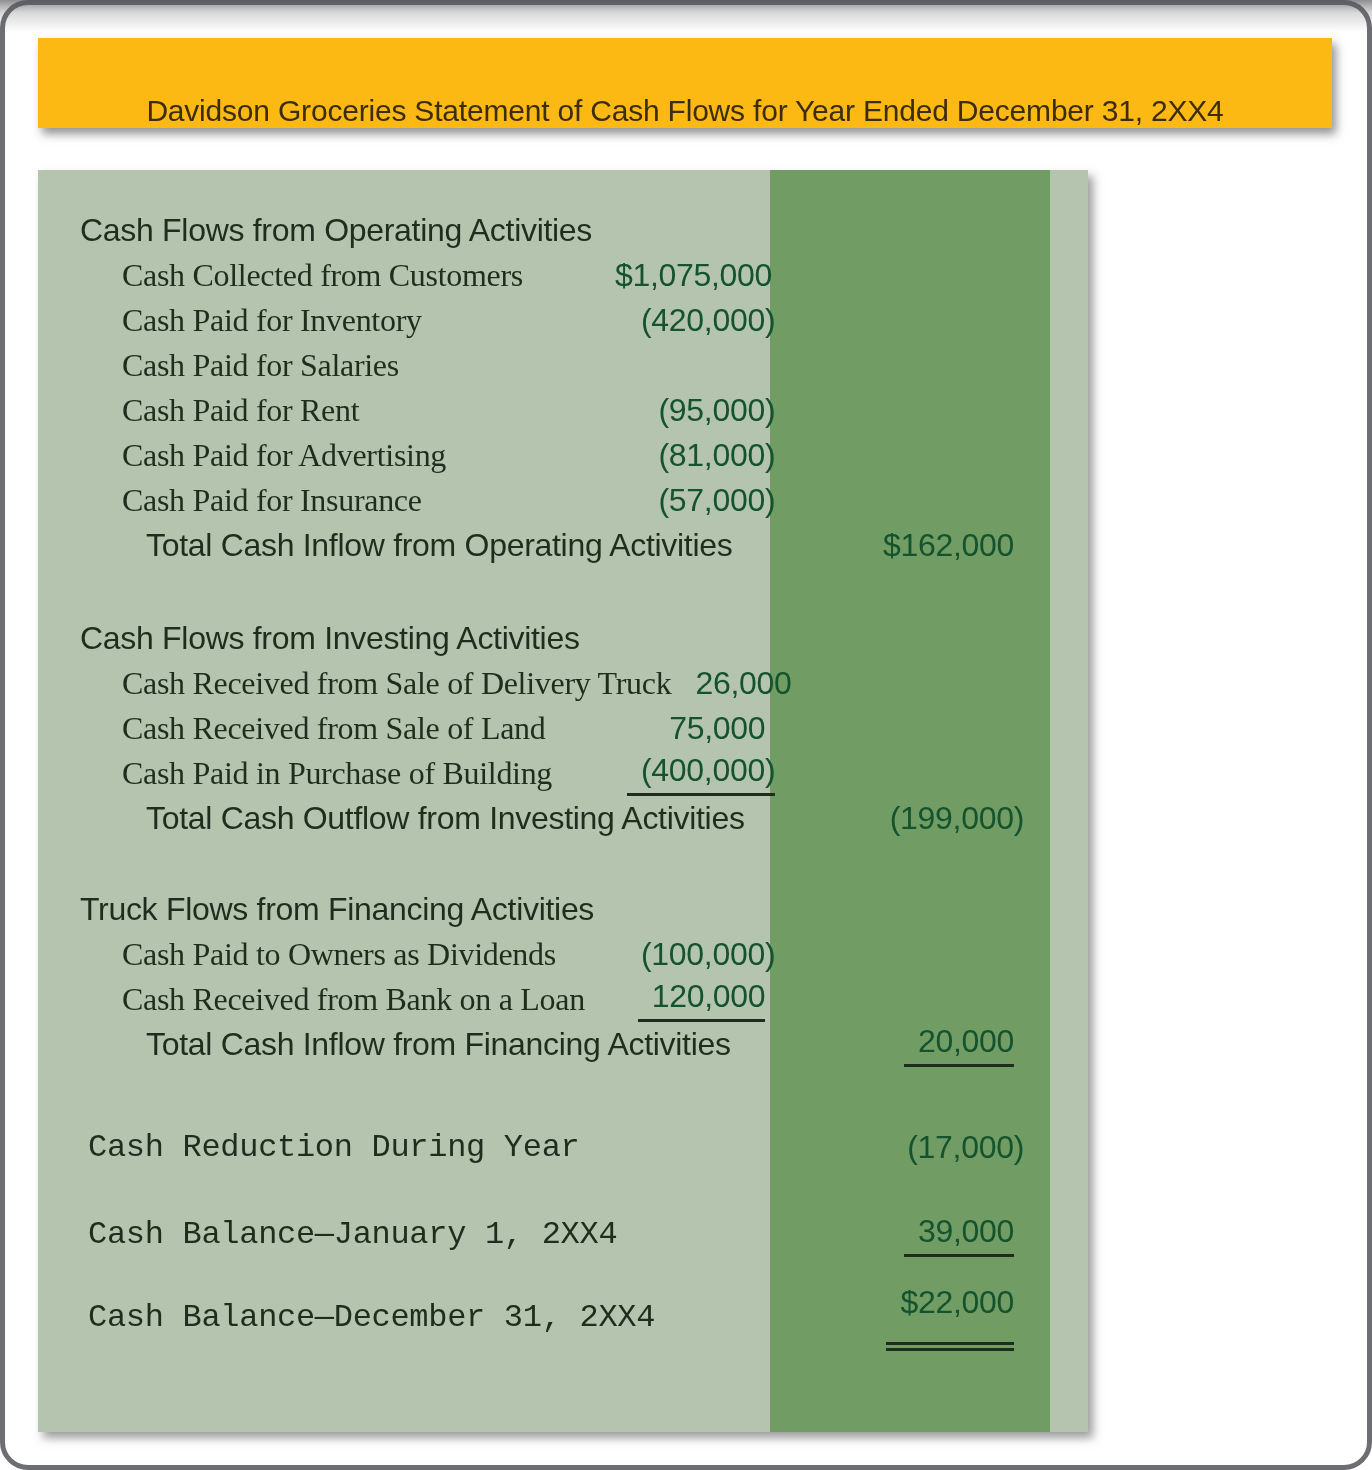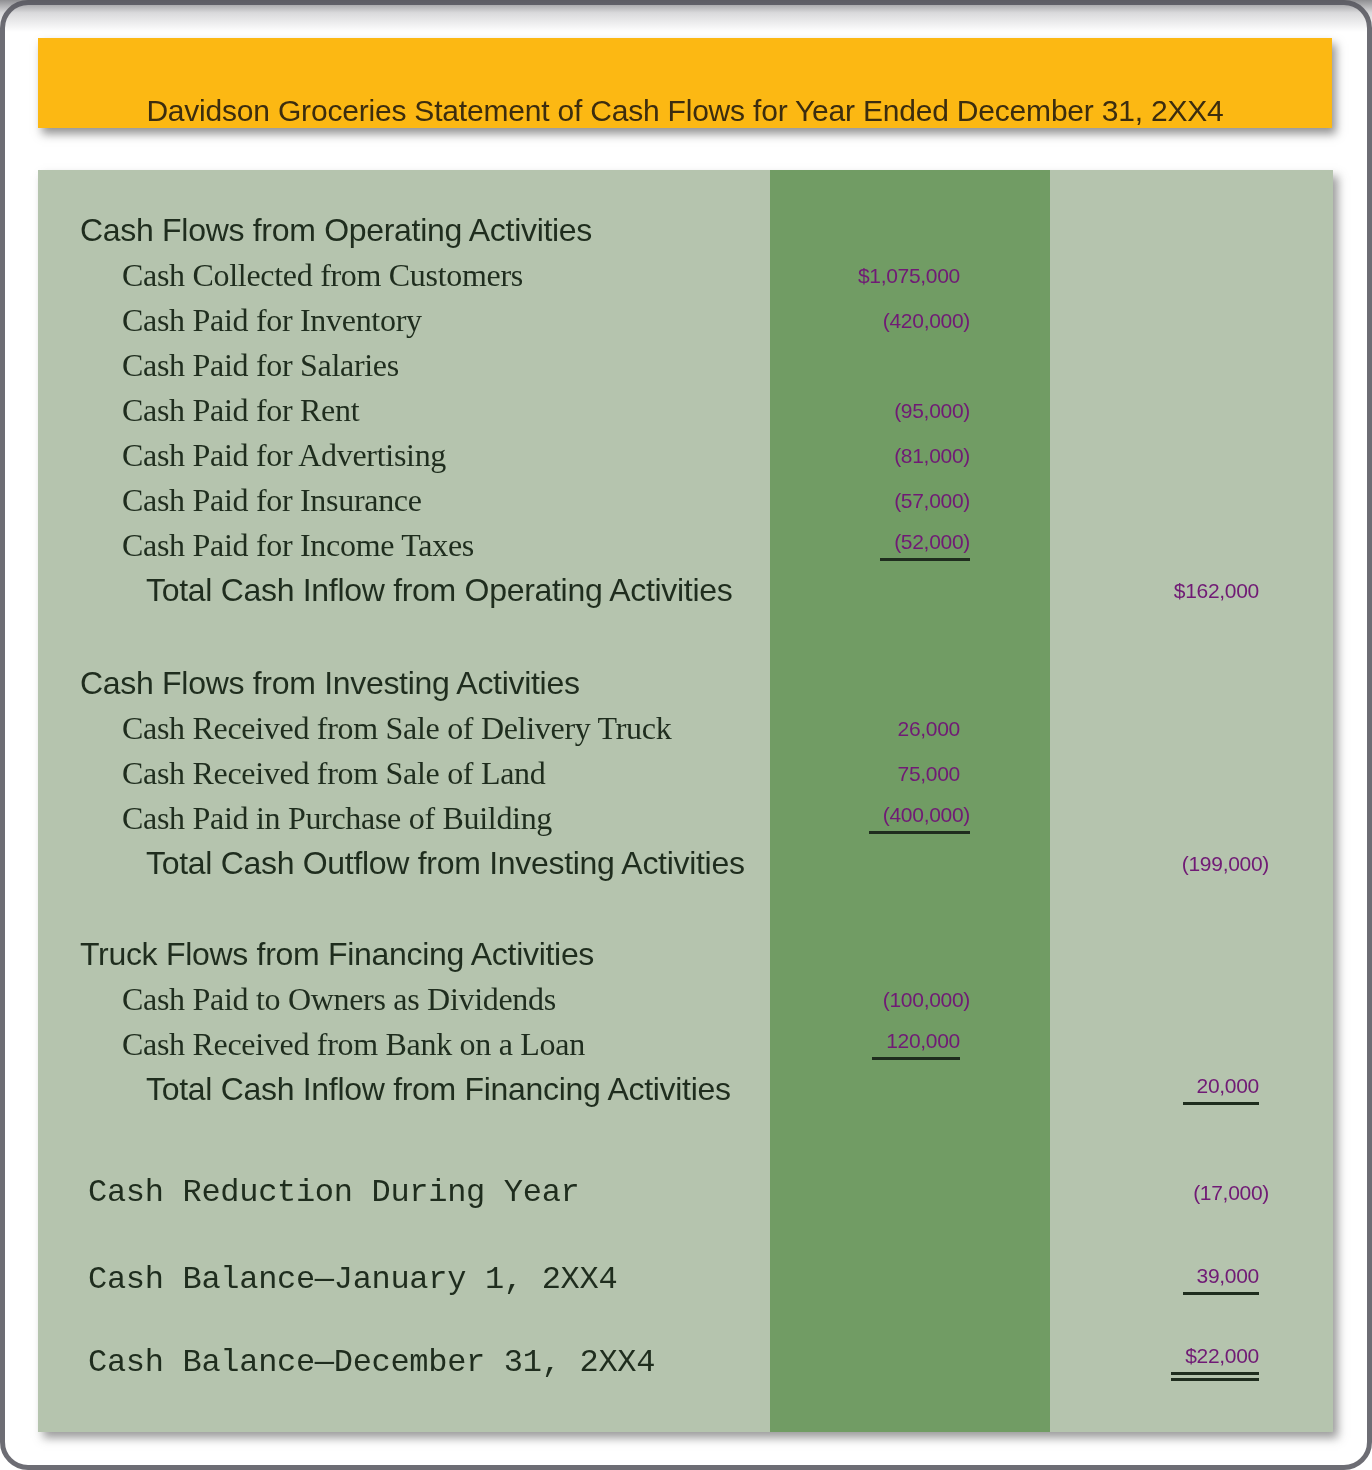--- a/index.html
+++ b/index.html
@@ -30,21 +30,21 @@
     position:absolute;left:38px;top:38px;width:1294px;height:90px;
     background:#fcb813;
     box-shadow:4px 6px 9px rgba(75,75,75,.6);
     display:flex;align-items:flex-end;justify-content:center;
     z-index:2;
   }
   .banner .title{
     font-size:30px;color:#3c2d0f;letter-spacing:-.2px;white-space:nowrap;
   }
   .statement{
-    position:absolute;left:38px;top:170px;width:1295px;height:1262px;
+    position:absolute;left:38px;top:170px;width:1050px;height:1262px;
     background:#b5c4ae;
     box-shadow:5px 6px 9px rgba(75,75,75,.55);
     z-index:1;
   }
   .mid-col-bg{
     position:absolute;left:732px;top:0;width:280px;height:100%;
     background:#719c64;
   }
   .rows{
     position:absolute;inset:0;
@@ -55,26 +55,26 @@
   .spacer{width:100%;}
   .cell{box-sizing:border-box;white-space:nowrap;}
   .cell.label{width:732px;font-size:32px;color:#1f2d1e;letter-spacing:-.3px;}
   .cell.label.lvl0{padding-left:42px;}
   .cell.label.lvl1{padding-left:84px;font-family:Liberation Serif, serif;}
   .cell.label.lvl2{padding-left:108px;}
   .cell.label.lvl0s{padding-left:50px;font-family:Liberation Mono, monospace;}
   .cell.mid{width:280px;text-align:right;padding-right:80px;}
   .cell.right{width:283px;text-align:right;padding-right:64px;}
   .num{
-    display:inline-block;font-size:21px;color:#701a75;letter-spacing:-.3px;
+    display:inline-block;font-size:32px;color:#14532d;letter-spacing:-.3px;
     padding-left:14px;
   }
   .num.no-paren{margin-right:10px;}
   .num.ul1{border-bottom:3px solid #1f2d1e;padding-bottom:4px;}
-  .num.ul2{border-bottom:9px double #1f2d1e;padding-bottom:4px;}
+  .num.ul2{border-bottom:9px double #1f2d1e;padding-bottom:21px;}
 </style>
 </head>
 <body>
 
 <div class="top-shade"></div>
 <div class="frame"></div>
 
 <div class="banner">
   <span class="title">Davidson Groceries Statement of Cash Flows for Year Ended December 31, 2XX4</span>
 </div>
@@ -107,25 +107,20 @@
         <div class="cell right"></div>
       </div>
       <div class="row">
         <div class="cell label lvl1">Cash Paid for Advertising</div>
         <div class="cell mid"><span class="num">(81,000)</span></div>
         <div class="cell right"></div>
       </div>
       <div class="row">
         <div class="cell label lvl1">Cash Paid for Insurance</div>
         <div class="cell mid"><span class="num">(57,000)</span></div>
-        <div class="cell right"></div>
-      </div>
-      <div class="row">
-        <div class="cell label lvl1">Cash Paid for Income Taxes</div>
-        <div class="cell mid"><span class="num ul1">(52,000)</span></div>
         <div class="cell right"></div>
       </div>
       <div class="row">
         <div class="cell label lvl2">Total Cash Inflow from Operating Activities</div>
         <div class="cell mid"></div>
         <div class="cell right"><span class="num no-paren">$162,000</span></div>
       </div>
       <div class="spacer" style="height: 48px;"></div>
       <div class="row">
         <div class="cell label lvl0">Cash Flows from Investing Activities</div>

